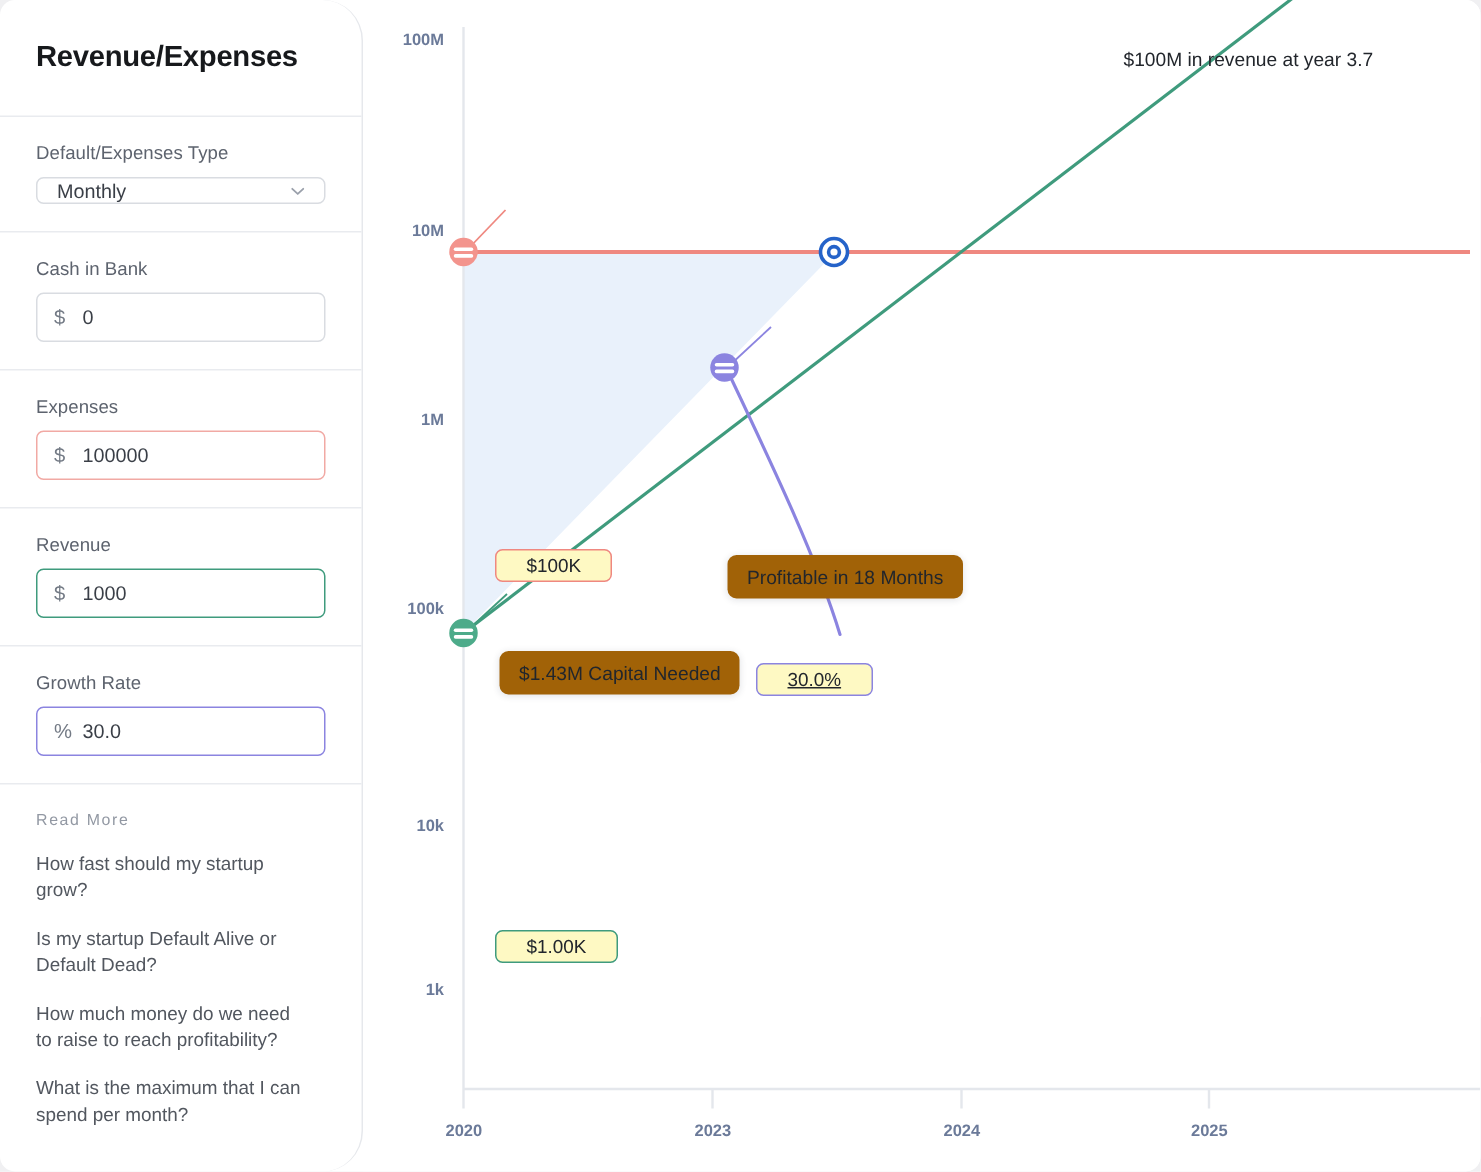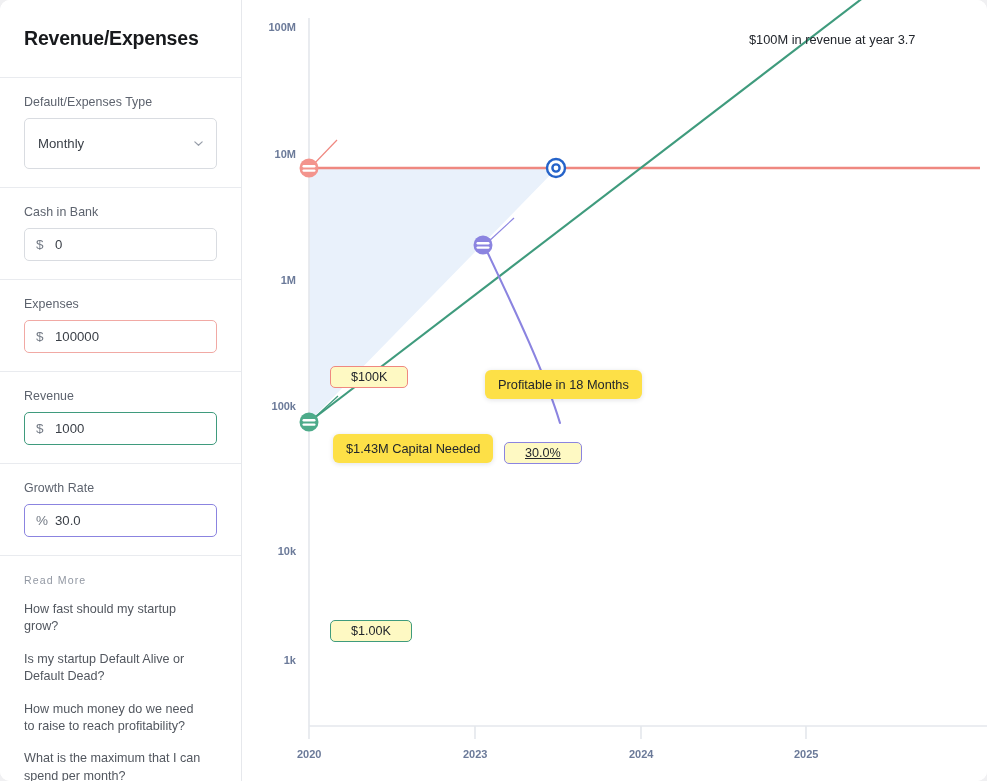--- a/index.html
+++ b/index.html
@@ -21,20 +21,21 @@
   }
 
   
   #sidebar {
     width: 242px;
     height: 781px;
     background: #ffffff;
     border-right: 1px solid #e6e8ec;
     flex: 0 0 242px;
     position: relative;
+    border-radius: 27px;
   }
   #panel-title-wrap {
     height: 78px;
     display: flex;
     align-items: center;
     border-bottom: 1px solid #e9ebef;
     padding: 0 24px;
   }
   #panel-title {
     font-size: 19.5px;
@@ -66,21 +67,21 @@
     color: #737a85;
     width: 19px;
     flex: 0 0 19px;
   }
   .val {
     font-size: 13.2px;
     color: #3a3f47;
     flex: 1;
   }
   .select-shell {
-    height: 51px;
+    height: 18px;
     border: 1px solid #d9dce1;
     border-radius: 5px;
     display: flex;
     align-items: center;
     justify-content: space-between;
     padding: 0 11px 0 13px;
     background: #fff;
   }
   .select-val { font-size: 13.2px; color: #3a3f47; }
   .chev { width: 13px; height: 13px; display:block; }
@@ -105,21 +106,21 @@
   #chart-pane { position: relative; flex: 1; height: 781px; background:#fff; }
   #chart-svg { position: absolute; left: 0; top: 0; }
 
   .annot {
     position: absolute;
     font-size: 12.8px;
     color: #22262c;
     white-space: nowrap;
   }
   .card-annot {
-    background: #fde047;
+    background: #a16207;
     border-radius: 6px;
     padding: 7px 13px;
     box-shadow: 0 1px 5px rgba(40,50,70,0.14);
   }
   .pill {
     position: absolute;
     background: #fef9c3;
     border-radius: 5px;
     padding: 3px 20px;
     font-size: 12.6px;

